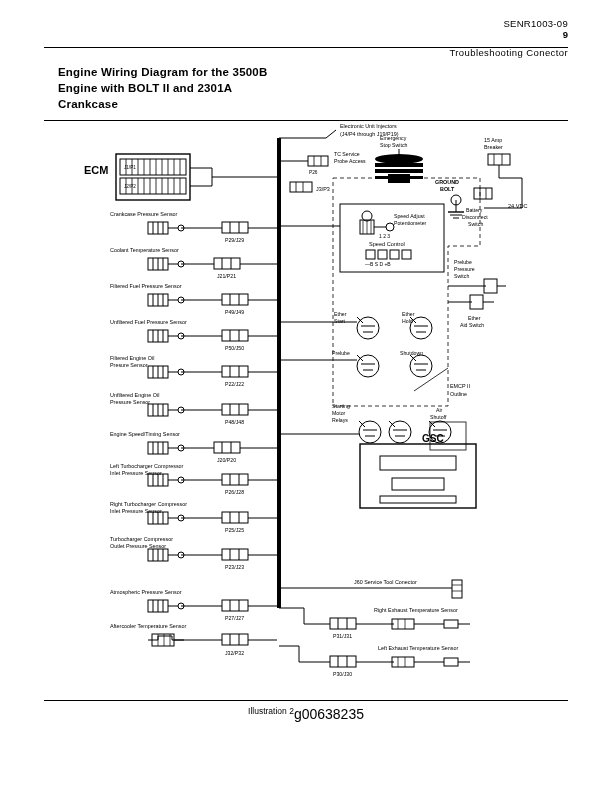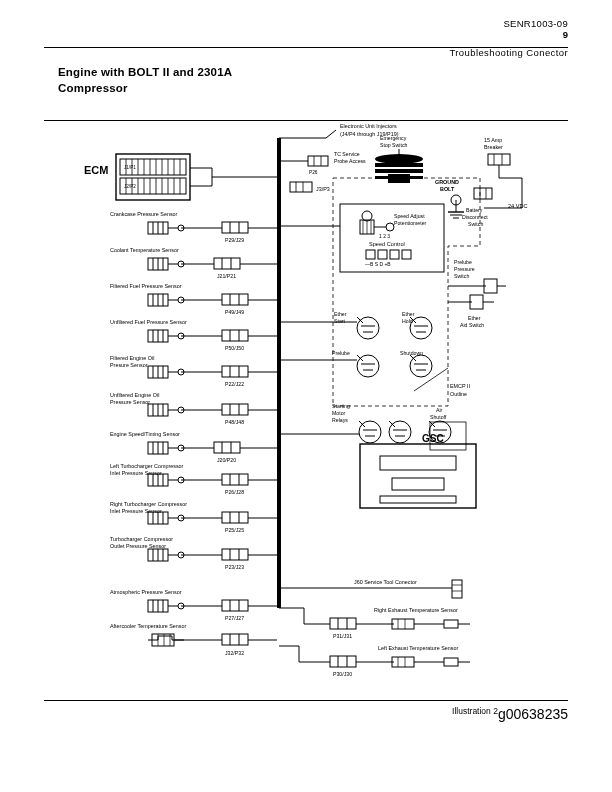--- a/index.html
+++ b/index.html
@@ -22,21 +22,21 @@
   .hdr-sec{font-size:9.5px;margin-top:7px;letter-spacing:.4px;}
   .hdr-rule{position:absolute;left:44px;top:47px;width:524px;height:1px;background:#000;}
 
   
   .title{position:absolute;left:58px;top:64px;width:300px;
     font-size:11.5px;font-weight:bold;line-height:16px;letter-spacing:.2px;}
   .title-rule{position:absolute;left:44px;top:120px;width:524px;height:1px;background:#000;}
 
   
   .ftr-rule{position:absolute;left:44px;top:700px;width:524px;height:1px;background:#000;}
-  .ftr{position:absolute;left:44px;top:706px;width:524px;display:flex;justify-content:flex-end;}
+  .ftr{position:absolute;left:44px;top:706px;width:524px;display:flex;justify-content:center;}
   .ftr-left{font-size:8.5px;}
   .ftr-right{font-size:14px;}
 
   
   .fig{position:absolute;left:44px;top:116px;width:524px;height:566px;}
   .fig svg{display:block;}
 
   text{font-family:"Liberation Sans", sans-serif;}
 </style>
 </head>
@@ -49,22 +49,23 @@
       <div class="hdr-left">SENR1003-09</div>
       <div class="hdr-right">
         <div class="hdr-page">9</div>
         <div class="hdr-sec">Troubleshooting  Conector</div>
       </div>
     </div>
   </div>
   <div class="hdr-rule"></div>
 
   <div class="title">
+    <div>Engine Wiring Diagram for the 3500B</div>
     <div>Engine with BOLT II and 2301A</div>
-    <div>Compressor</div>
+    <div>Crankcase</div>
   </div>
   <div class="title-rule"></div>
 
   <div class="fig">
     <svg width="524" height="566" viewBox="0 0 524 566">
       <defs>
         <g id="conn">
           <rect x="0" y="0" width="26" height="11" fill="none" stroke="#000" stroke-width="1"></rect>
           <line x1="8" y1="0" x2="8" y2="11" stroke="#000" stroke-width="1"></line>
           <line x1="17" y1="0" x2="17" y2="11" stroke="#000" stroke-width="1"></line>

